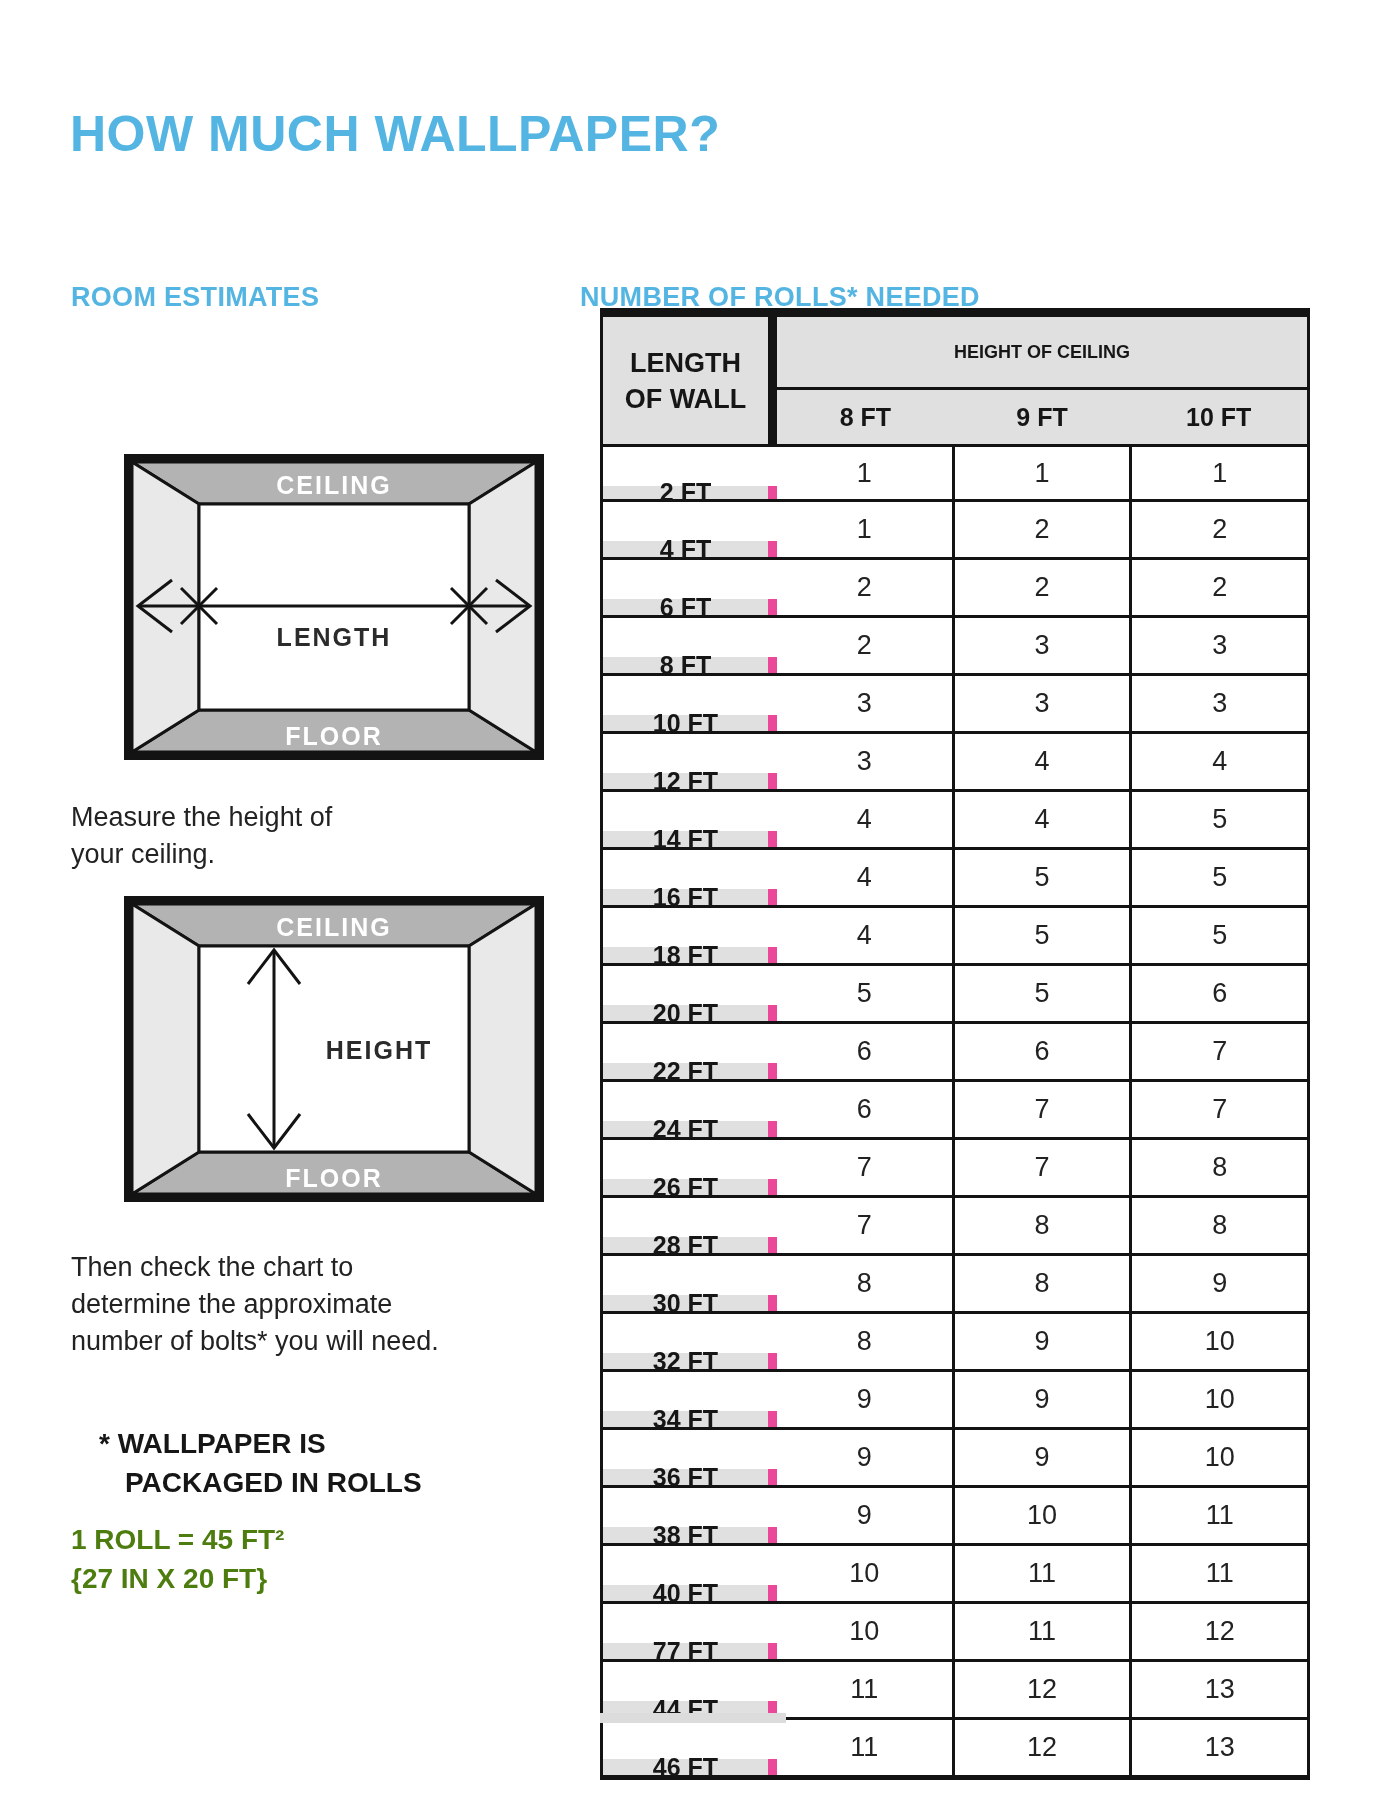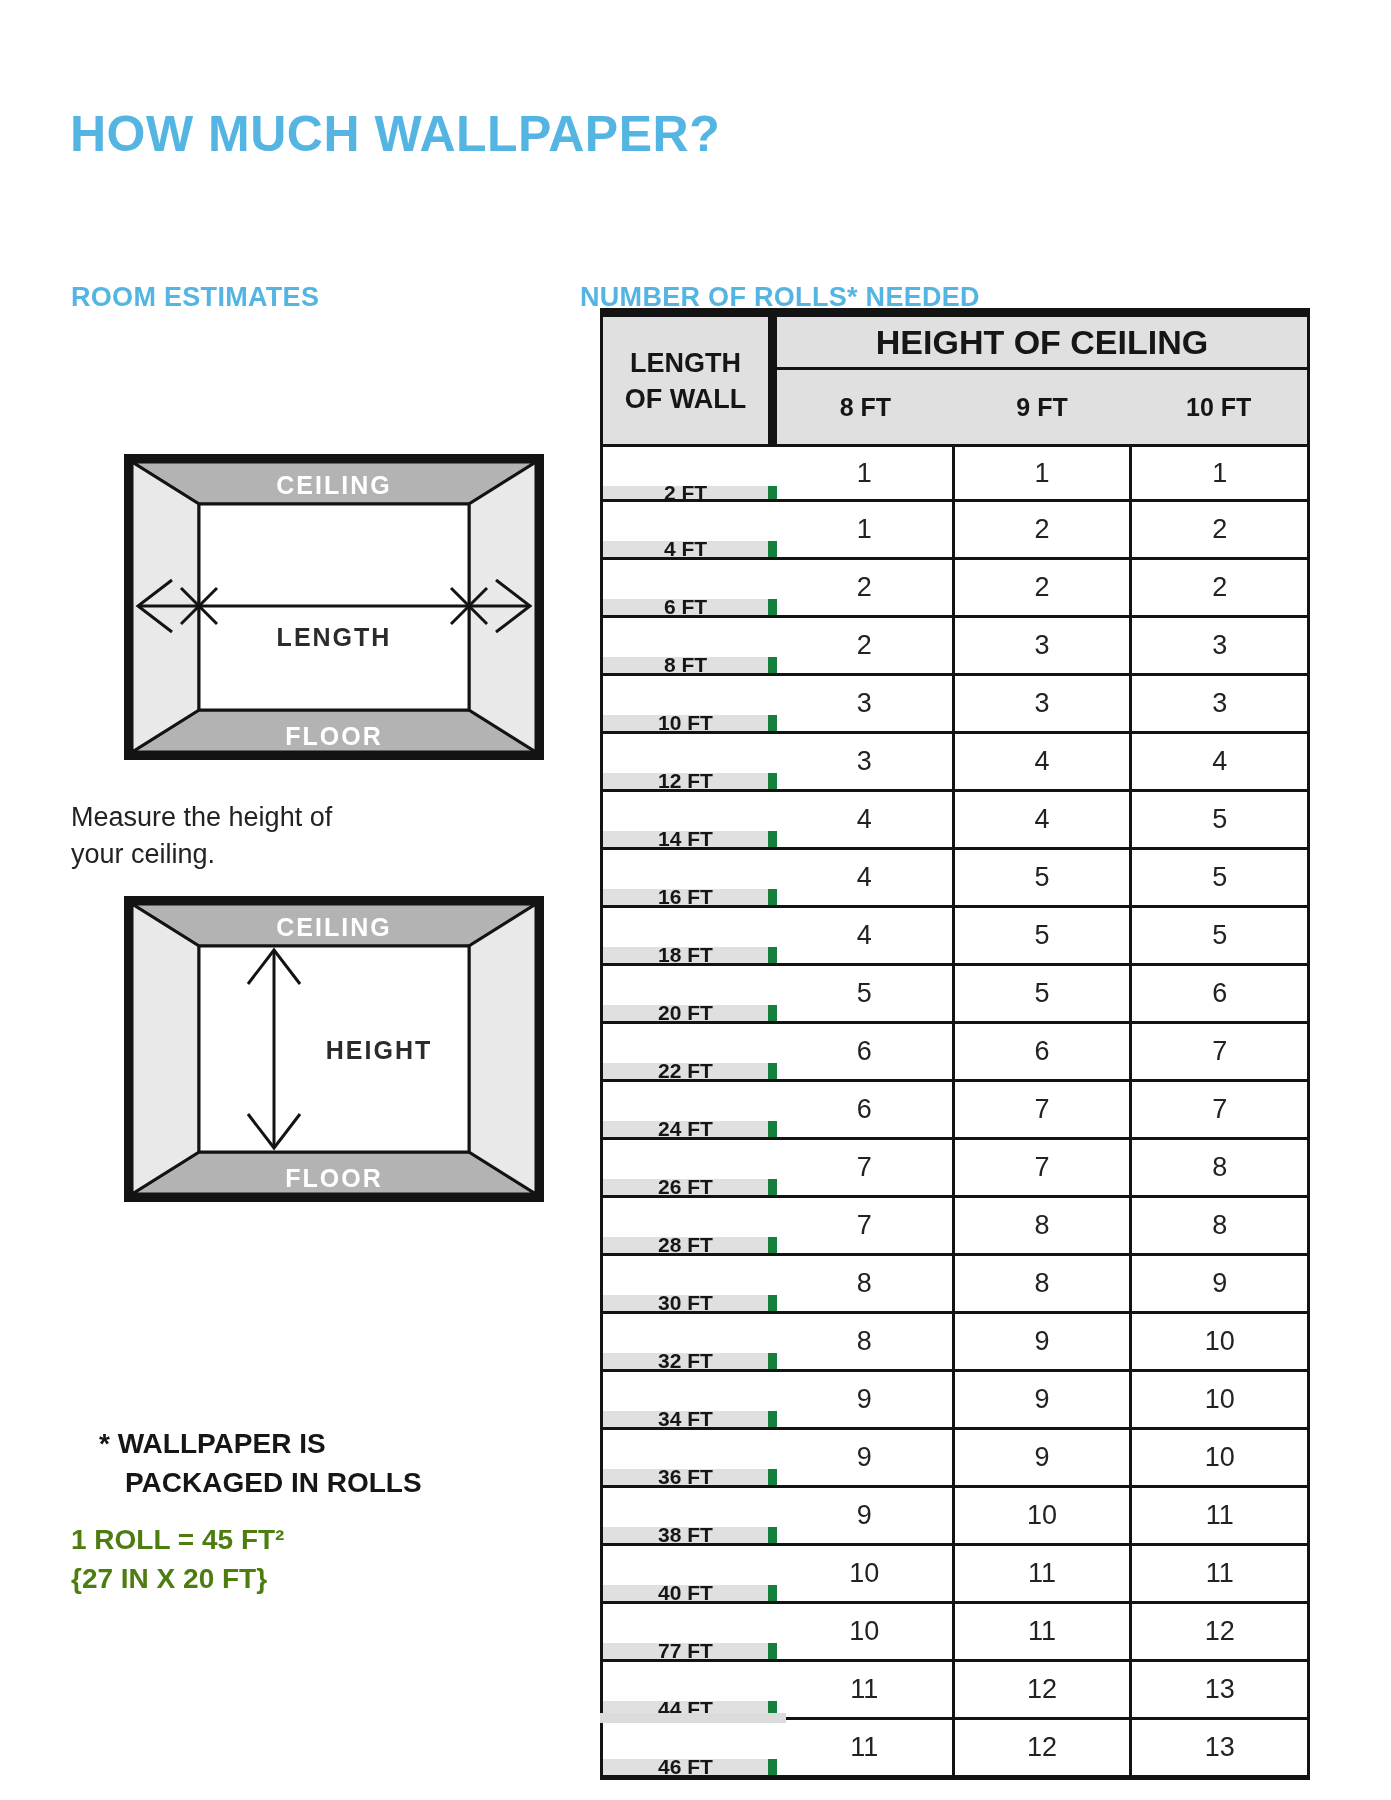--- a/index.html
+++ b/index.html
@@ -41,30 +41,30 @@
     background:#ffffff;
   }
   .t-header{display:flex;border-bottom:3px solid #131313;}
   .cell{box-sizing:border-box;display:flex;align-items:center;justify-content:center;}
   .corner{
     width:174px;flex:0 0 174px;height:127px;background:#e0e0e0;border-right:9px solid #131313;
     font-size:27px;font-weight:700;text-align:center;white-space:pre-line;line-height:36px;color:#161616;
   }
   .t-right{flex:1;display:flex;flex-direction:column;}
   .group-header{
-    height:53px;background:#e0e0e0;border-bottom:3px solid #131313;
-    font-size:34px;font-weight:700;color:#161616;
+    height:73px;background:#e0e0e0;border-bottom:3px solid #131313;
+    font-size:18px;font-weight:700;color:#161616;
   }
   .subrow{flex:1;display:flex;background:#e0e0e0;}
   .sub{flex:1;font-size:25px;font-weight:700;color:#161616;}
   .row{display:flex;height:55px;border-top:3px solid #131313;}
   .row:first-child{border-top:0;height:52px;}
   .row .label{
-    width:174px;flex:0 0 174px;background:#e0e0e0;border-right:9px solid #15803d;
-    font-size:21px;font-weight:700;color:#161616;margin-top:39px;
+    width:174px;flex:0 0 174px;background:#e0e0e0;border-right:9px solid #ec4899;
+    font-size:25px;font-weight:700;color:#161616;margin-top:39px;
   }
   .row .val{flex:1;font-size:27px;color:#222;}
   .row .val + .val{border-left:3px solid #131313;}
   .table-tail{left:600px;top:1713px;width:186px;height:10px;background:#dcdcdc;}
 </style>
 </head>
 <body>
 
 <div class="page">
 
@@ -113,20 +113,23 @@
         <line x1="150" y1="54" x2="150" y2="252"></line>
         <polyline points="124,88 150,54 176,88"></polyline>
         <polyline points="124,218 150,252 176,218"></polyline>
       </g>
       <text x="210" y="40" text-anchor="middle" class="svg-room-label">CEILING</text>
       <text x="210" y="291" text-anchor="middle" class="svg-room-label">FLOOR</text>
       <text x="255" y="163" text-anchor="middle" class="svg-dim-label">HEIGHT</text>
     </svg>
   </figure>
 
+  <p class="abs body-text p3">Then check the chart to
+determine the approximate
+number of bolts* you will need.</p>
 
   <div class="abs footnote">
     <div>* WALLPAPER IS</div>
     <div class="indent">PACKAGED IN ROLLS</div>
   </div>
 
   <div class="abs roll-eq">
     <div>1 ROLL = 45 FT²</div>
     <div>{27 IN X 20 FT}</div>
   </div>

